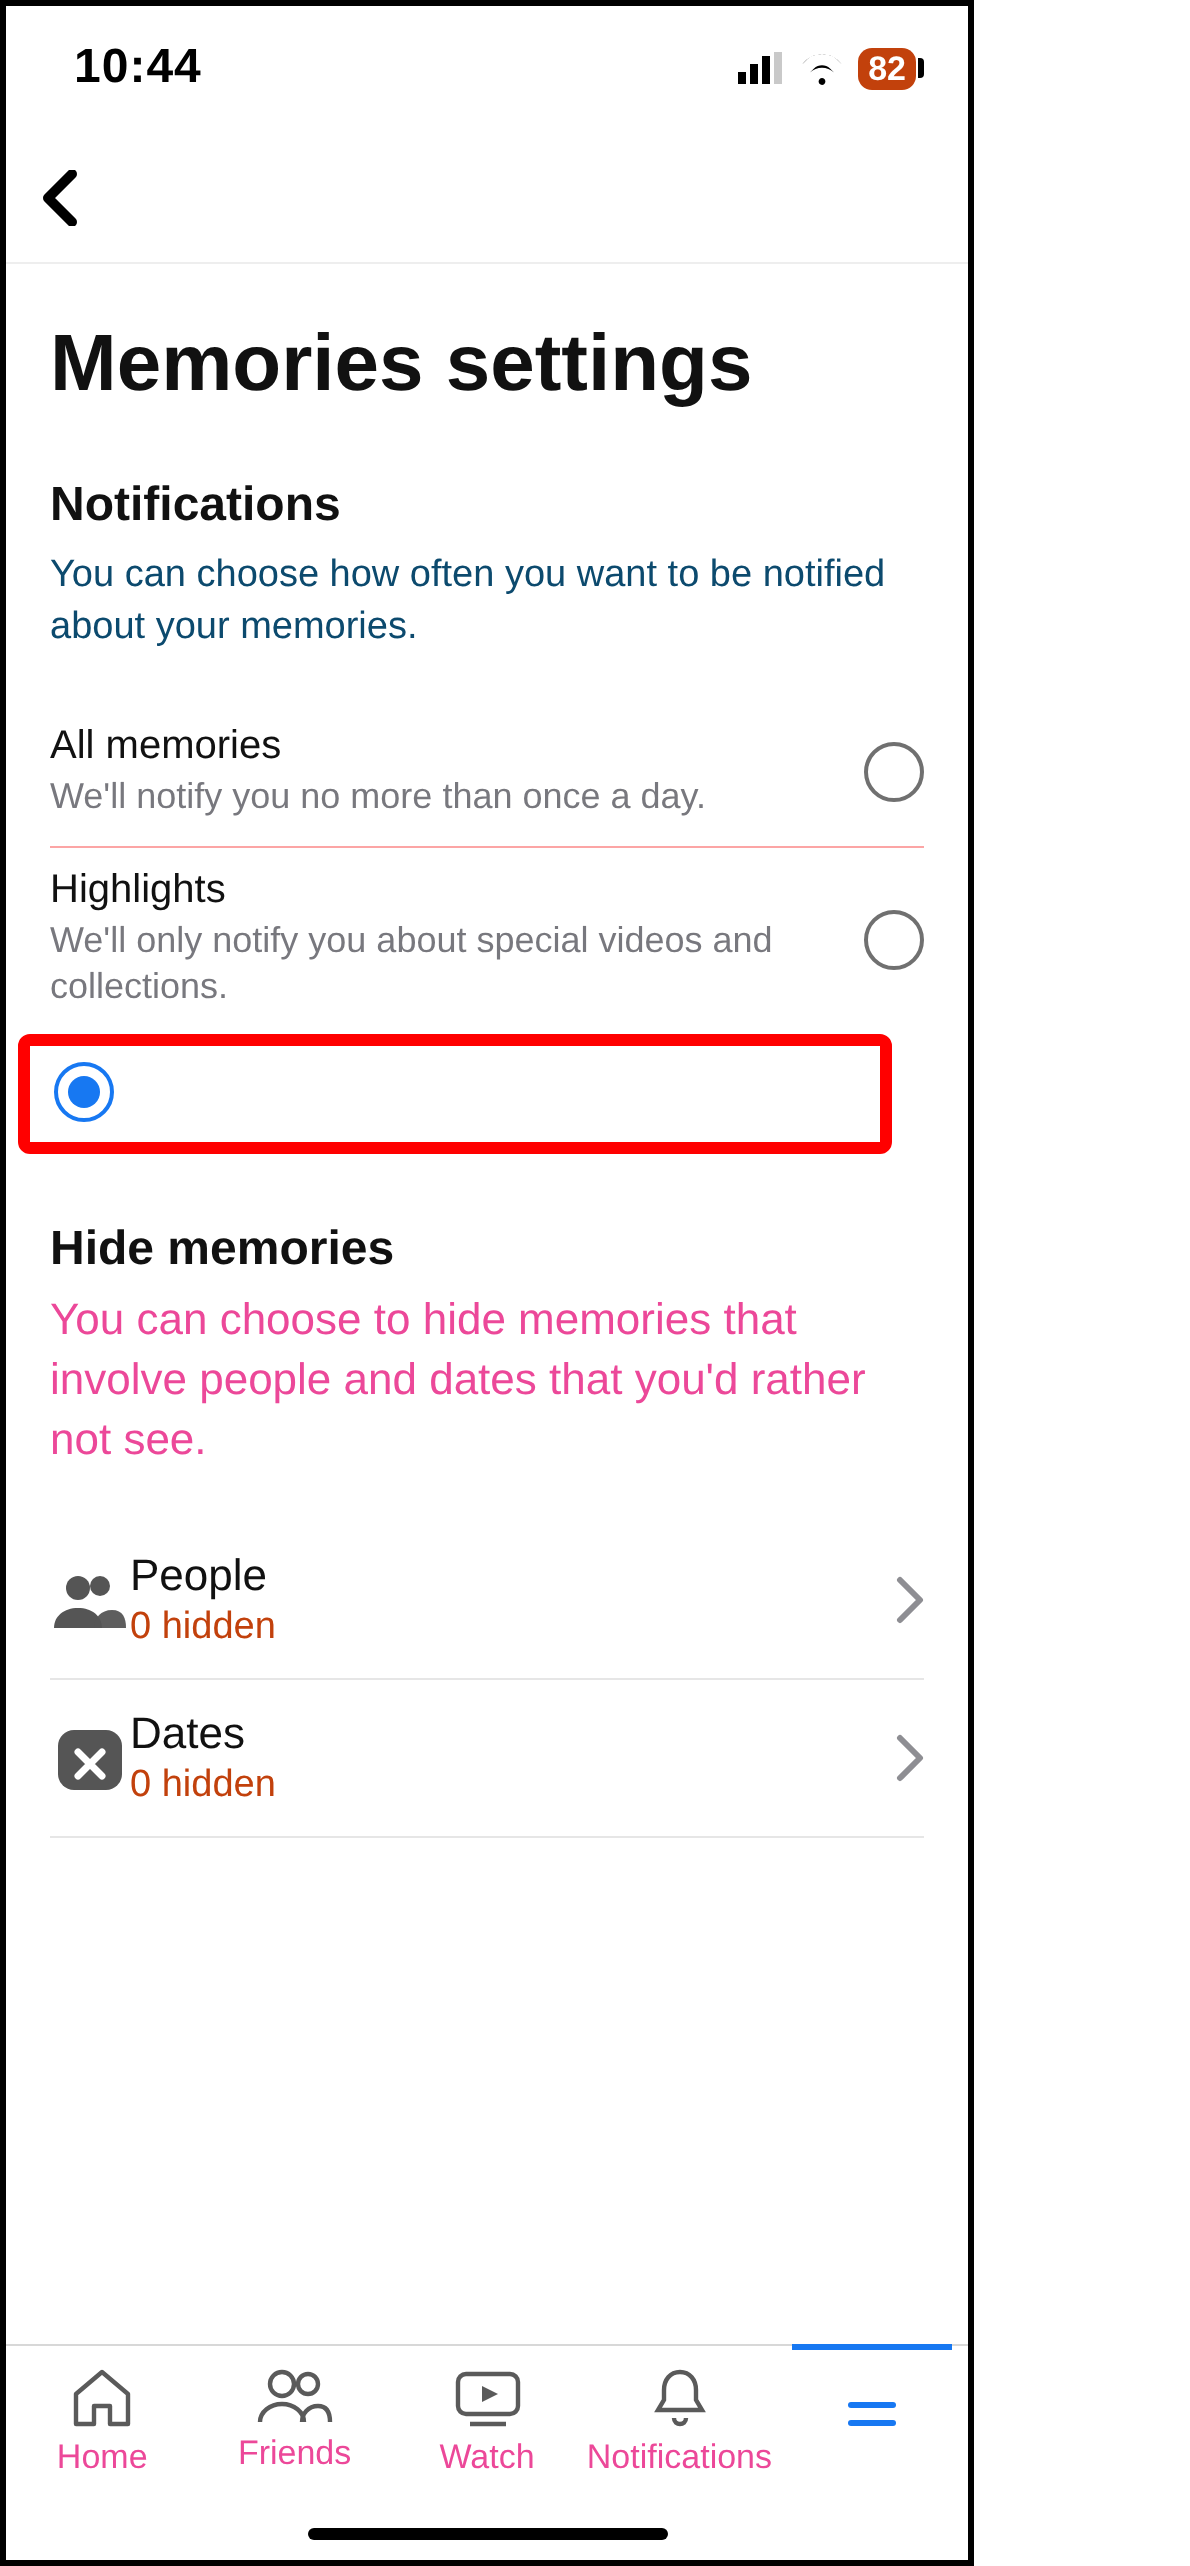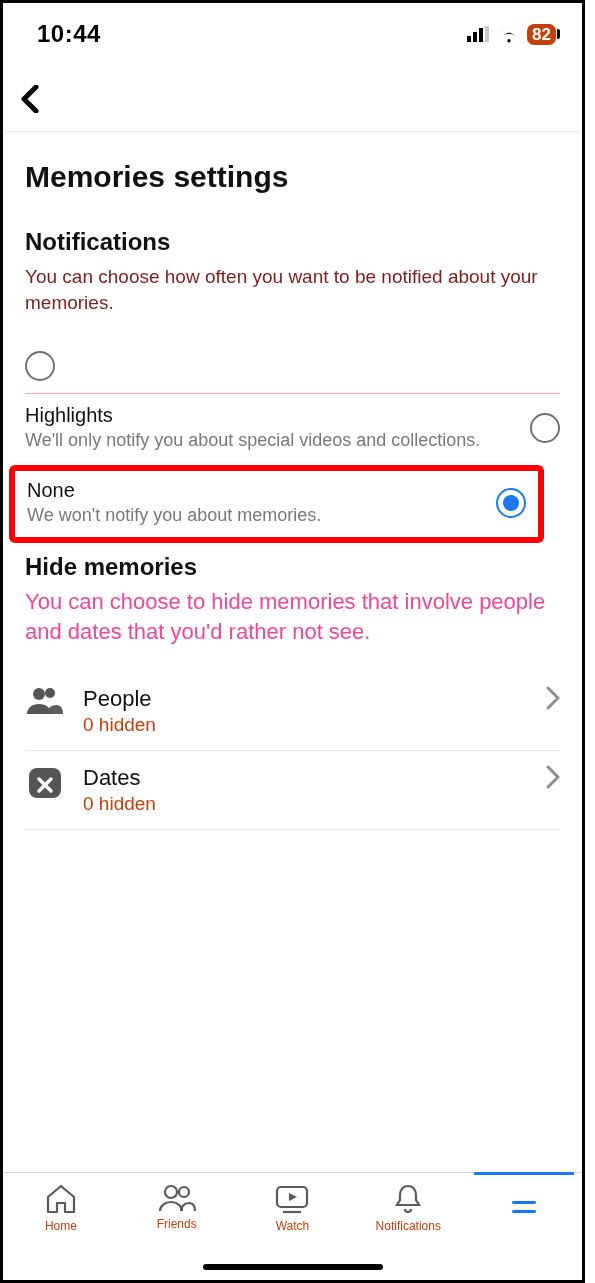--- a/index.html
+++ b/index.html
@@ -1,65 +1,65 @@
 <!DOCTYPE html>
 <html><head>
 <meta charset="utf-8">
 <style>
   * { box-sizing: border-box; margin: 0; padding: 0; }
   html, body { width: 595px; height: 1283px; font-family: -apple-system, "Helvetica Neue", Arial, sans-serif; background:#fff; }
   .device {
-    width: 585px; height: 1283px; border: 3px solid #000; position: relative; background:#fff; overflow:hidden;
+    width: 487px; height: 1283px; border: 3px solid #000; position: relative; background:#fff; overflow:hidden;
   }
   
   .status-bar { display:flex; justify-content:space-between; align-items:center; padding: 12px 22px 4px 34px; height:54px; }
   .status-time { font-size:24px; font-weight:700; letter-spacing:0.5px; }
   .status-icons { display:flex; align-items:center; gap:6px; }
   .battery-badge { display:flex; align-items:center; }
   .battery-box { background:#c2410c; color:#fff; font-weight:700; font-size:17px; border-radius:7px; padding:2px 5px 2px 5px; line-height:1; }
   .battery-tip { width:3px; height:10px; background:#000; border-radius:0 2px 2px 0; margin-left:1px; }
 
   
   .nav { padding: 28px 18px 18px 18px; }
   .divider-light { border-top:1px solid #eee; }
 
   .content { padding: 0 22px; }
-  .page-title { font-size:30px; font-weight:800; padding-top:28px; padding-bottom:24px; color:#111; }
+  .page-title { font-size:40px; font-weight:800; padding-top:28px; padding-bottom:24px; color:#111; }
   .section-title { font-size:24px; font-weight:800; color:#111; padding-top:10px; }
-  .section-sub { font-size:19px; color:#7f1d1d; line-height:1.35; padding-top:8px; padding-bottom:26px; }
+  .section-sub { font-size:19px; color:#0c4a6e; line-height:1.35; padding-top:8px; padding-bottom:26px; }
 
   .radio-list { }
   .radio-row { display:flex; align-items:center; justify-content:space-between; padding:10px 0 12px 0; border-top:1px solid #fca5a5; }
   .radio-row:first-child { border-top:none; }
   .radio-row.highlighted-wrap { border-top:none; }
   .radio-text { flex:1; padding-right:12px; }
   .radio-title { font-size:20px; color:#111; font-weight:500; }
   .radio-desc { font-size:18px; color:#78787e; padding-top:2px; line-height:1.3; }
   .radio-ctrl { width:30px; height:30px; border:2.5px solid #707070; border-radius:50%; flex-shrink:0; position:relative; }
   .radio-ctrl.selected { border-color:#1778F2; }
   .radio-ctrl.selected::after { content:""; position:absolute; left:50%; top:50%; width:16px; height:16px; background:#1778F2; border-radius:50%; transform:translate(-50%,-50%); }
 
   .highlight-box { border:6px solid #ff0000; border-radius:6px; margin:0 -16px; padding:8px 12px 10px 12px; display:flex; align-items:center; justify-content:space-between; }
 
-  .hm-title { font-size:24px; font-weight:800; color:#111; padding-top:10px; }
+  .hm-title { font-size:24px; font-weight:800; color:#111; padding-top:34px; }
   .hm-sub { font-size:22px; color:#ec4899; line-height:1.35; padding-top:6px; padding-bottom:26px; }
 
-  .hide-row { display:flex; align-items:flex-start; gap:18px; padding:14px 0; }
+  .hide-row { display:flex; align-items:center; padding:14px 0; }
   .hide-row + .hide-row { border-top:1px solid #e6e6e6; }
   .hide-list { border-bottom:1px solid #e6e6e6; }
   .hide-icon { width:40px; display:flex; justify-content:center; color:#555; }
   .hide-text { flex:1; }
   .hide-title { font-size:22px; color:#111; font-weight:500; }
   .hide-sub { font-size:19px; color:#c2410c; padding-top:2px; }
   .chev { color:#8e8e93; }
 
   
   .tabbar { position:absolute; left:0; right:0; bottom:0; border-top:1px solid #d8d8d8; height:108px; display:flex; align-items:flex-start; padding-top:10px; background:#fff; }
   .tab { flex:1; display:flex; flex-direction:column; align-items:center; gap:4px; color:#5a5a5a; }
-  .tab-label { font-size:12px; color:#c2410c; }
+  .tab-label { font-size:17px; color:#ec4899; }
   .menu-tab { position:relative; }
   .menu-indicator { position:absolute; top:-11px; left:8px; right:8px; height:3px; background:#1778F2; }
   .menu-lines { display:flex; flex-direction:column; gap:6px; margin-top:18px; }
   .menu-line { width:24px; height:3px; background:#1778F2; border-radius:2px; }
 
   .home-indicator { position:absolute; bottom:10px; left:50%; transform:translateX(-50%); width:180px; height:6px; background:#000; border-radius:4px; }
 
   .watermark { position:absolute; right:10px; bottom:82px; font-size:10px; letter-spacing:0.5px; color:#999; font-family:monospace; }
   .sideline { position:absolute; right:99px; bottom:10px; width:1px; height:98px; background:#a9c8ef; }
 
@@ -97,35 +97,35 @@
   <div class="divider-light"></div>
 
   <div class="content">
     <div class="page-title">Memories settings</div>
 
     <div class="section-title">Notifications</div>
     <div class="section-sub">You can choose how often you want to be notified about your memories.</div>
 
     <div class="radio-list">
       <div class="radio-row">
+        <div class="radio-text">
+          <div class="radio-title">All memories</div>
+          <div class="radio-desc">We'll notify you no more than once a day.</div>
+        </div>
         <div class="radio-ctrl"></div>
       </div>
       <div class="radio-row">
         <div class="radio-text">
           <div class="radio-title">Highlights</div>
           <div class="radio-desc">We'll only notify you about special videos and collections.</div>
         </div>
         <div class="radio-ctrl"></div>
       </div>
       <div class="radio-row highlighted-wrap" style="padding:0;">
         <div class="highlight-box" style="width:100%;">
-          <div class="radio-text">
-            <div class="radio-title">None</div>
-            <div class="radio-desc">We won't notify you about memories.</div>
-          </div>
           <div class="radio-ctrl selected"></div>
         </div>
       </div>
     </div>
 
     <div class="hm-title">Hide memories</div>
     <div class="hm-sub">You can choose to hide memories that involve people and dates that you'd rather not see.</div>
 
     <div class="hide-list">
       <div class="hide-row">

